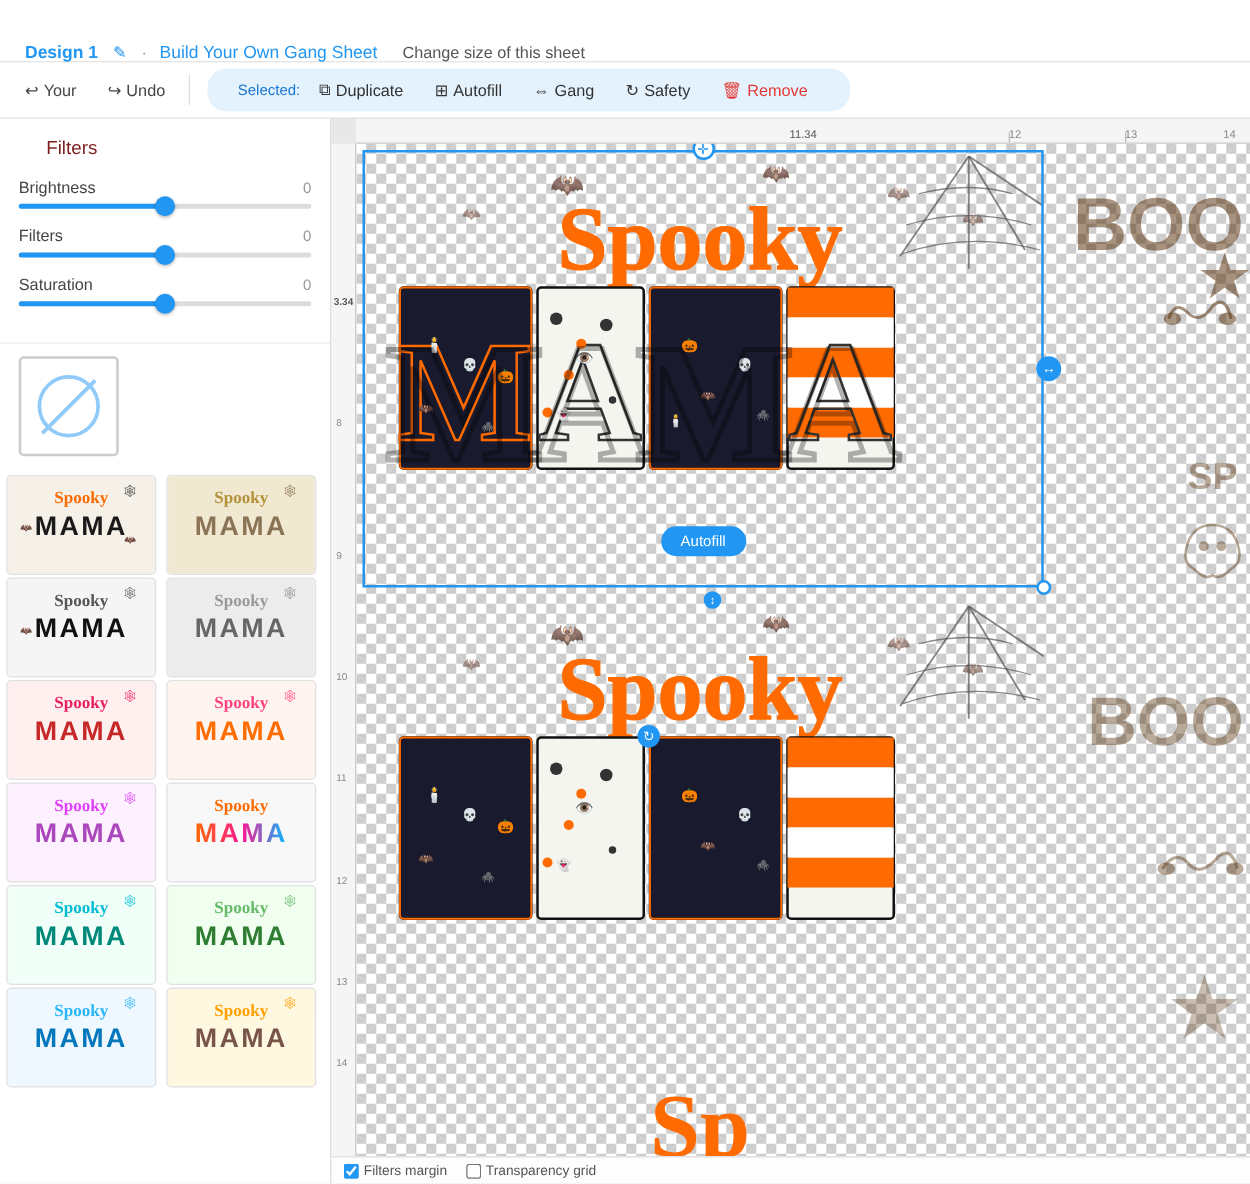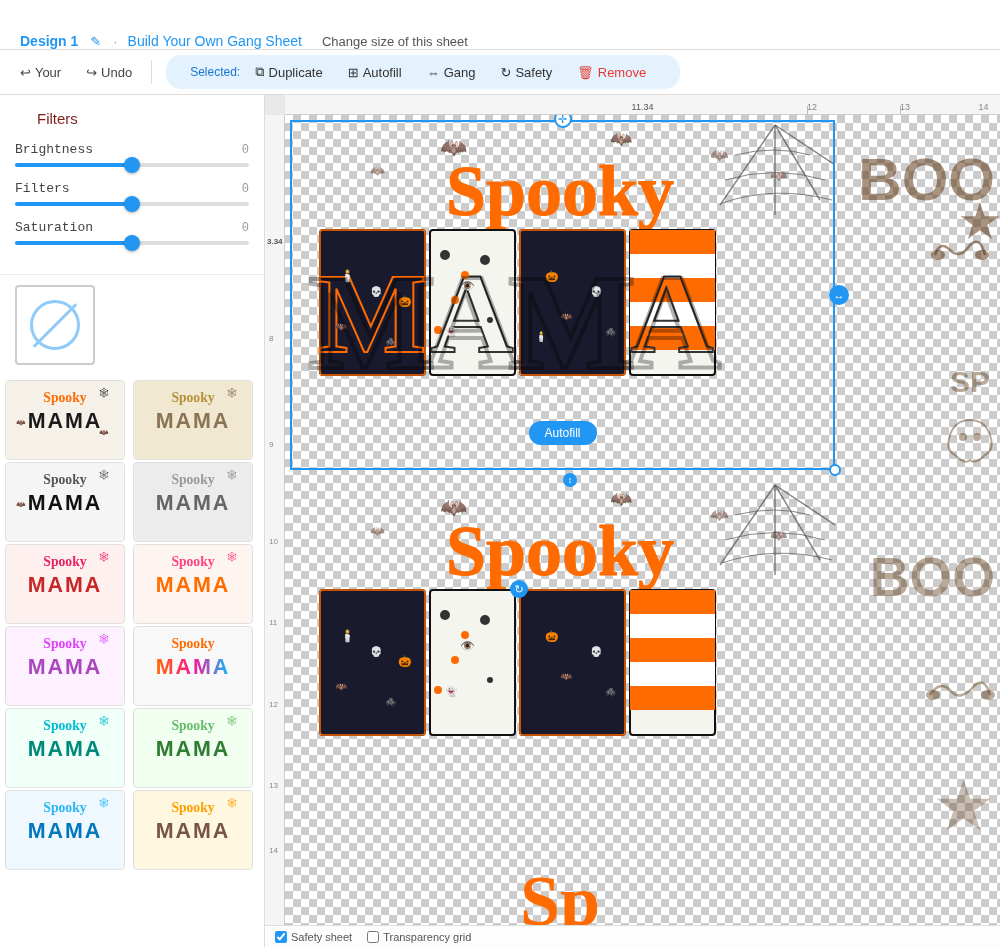--- a/index.html
+++ b/index.html
@@ -22,21 +22,21 @@
     .toolbar-action-btn.remove { color: #e53935; }
 
     
     .main { display: flex; height: calc(947px - 50px - 45px); }
 
     
     .sidebar { width: 265px; background: #fff; border-right: 1px solid #ddd; overflow-y: auto; flex-shrink: 0; }
     .filters-section { padding: 15px; border-bottom: 1px solid #eee; }
     .filters-title { font-size: 15px; font-weight: 400; color: #7f1d1d; margin-bottom: 15px; margin-left: 22px; }
     .filter-row { margin-bottom: 14px; }
-    .filter-label-row { display: flex; justify-content: space-between; align-items: center; margin-bottom: 6px; font-family: Liberation Mono, monospace; }
+    .filter-label-row { display: flex; justify-content: space-between; align-items: center; margin-bottom: 6px; }
     .filter-label { font-size: 13px; color: #444; }
     .filter-value { font-size: 12px; color: #999; }
     .slider-track { width: 100%; height: 4px; background: #ddd; border-radius: 2px; position: relative; cursor: pointer; }
     .slider-fill { height: 100%; background: #2196F3; border-radius: 2px; }
     .slider-thumb { width: 16px; height: 16px; background: #2196F3; border-radius: 50%; position: absolute; top: 50%; transform: translateY(-50%); cursor: grab; box-shadow: 0 1px 3px rgba(0,0,0,0.3); }
 
     
     .placeholder-box { width: 80px; height: 80px; border: 2px solid #ccc; border-radius: 4px; display: flex; align-items: center; justify-content: center; margin: 10px 15px; }
     .placeholder-circle { width: 50px; height: 50px; border: 3px solid #90CAF9; border-radius: 50%; position: relative; display: flex; align-items: center; justify-content: center; }
     .placeholder-circle::after { content: ''; position: absolute; width: 60px; height: 3px; background: #90CAF9; transform: rotate(-45deg); }
@@ -457,21 +457,21 @@
         <svg viewBox="0 0 545 120" style="width:100%;height:100%;display:block;">
           <text x="270" y="95" text-anchor="middle" font-family="cursive,Georgia" font-size="72" font-weight="bold" fill="#FF6B00">Sp</text>
         </svg>
       </div>
 
     </div>
 
     <div class="bottom-bar">
       <div class="checkbox-item">
         <input type="checkbox" class="mini-checkbox" checked="" style="">
-        <span>Safety sheet</span>
+        <span>Filters margin</span>
       </div>
       <div class="checkbox-item">
         <input type="checkbox" class="mini-checkbox" style="">
         <span>Transparency grid</span>
       </div>
     </div>
 
   </div>
 
 </div>

